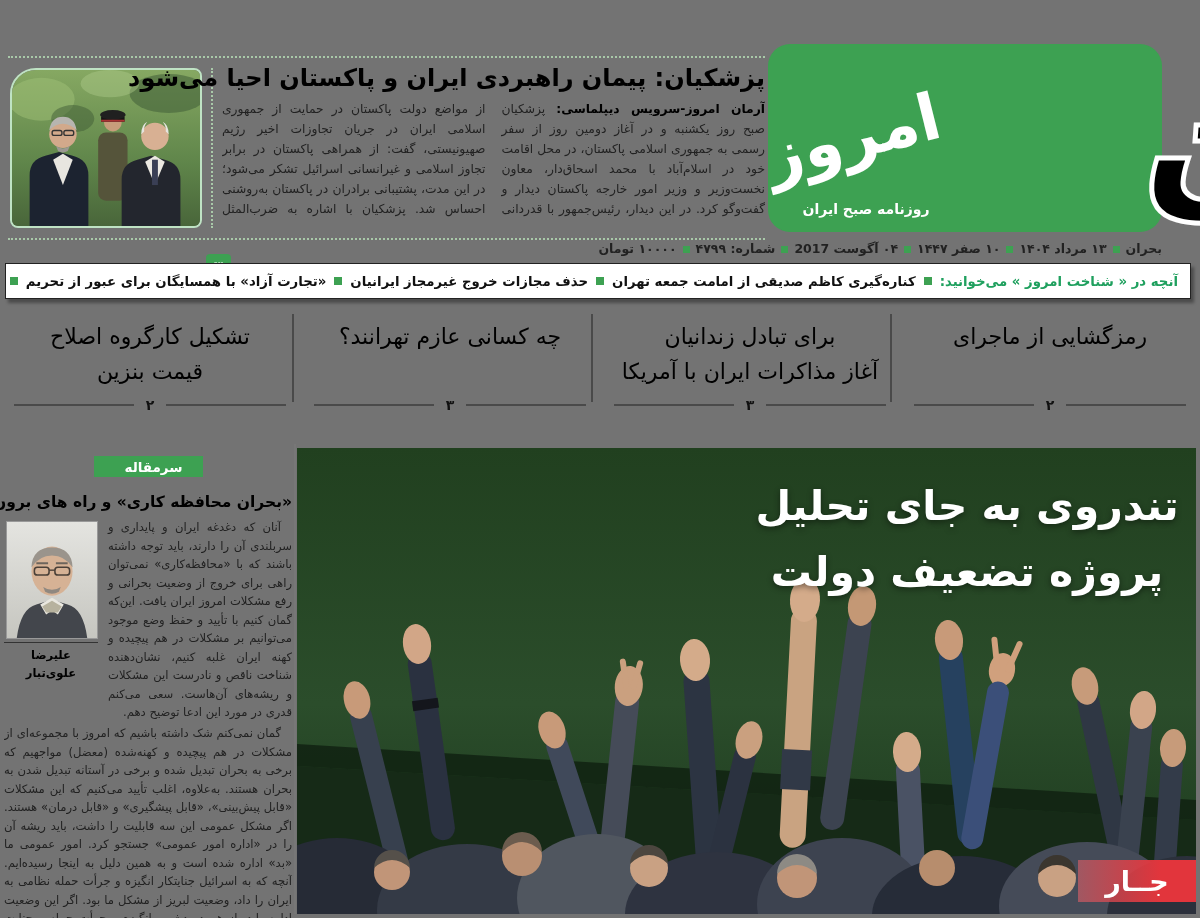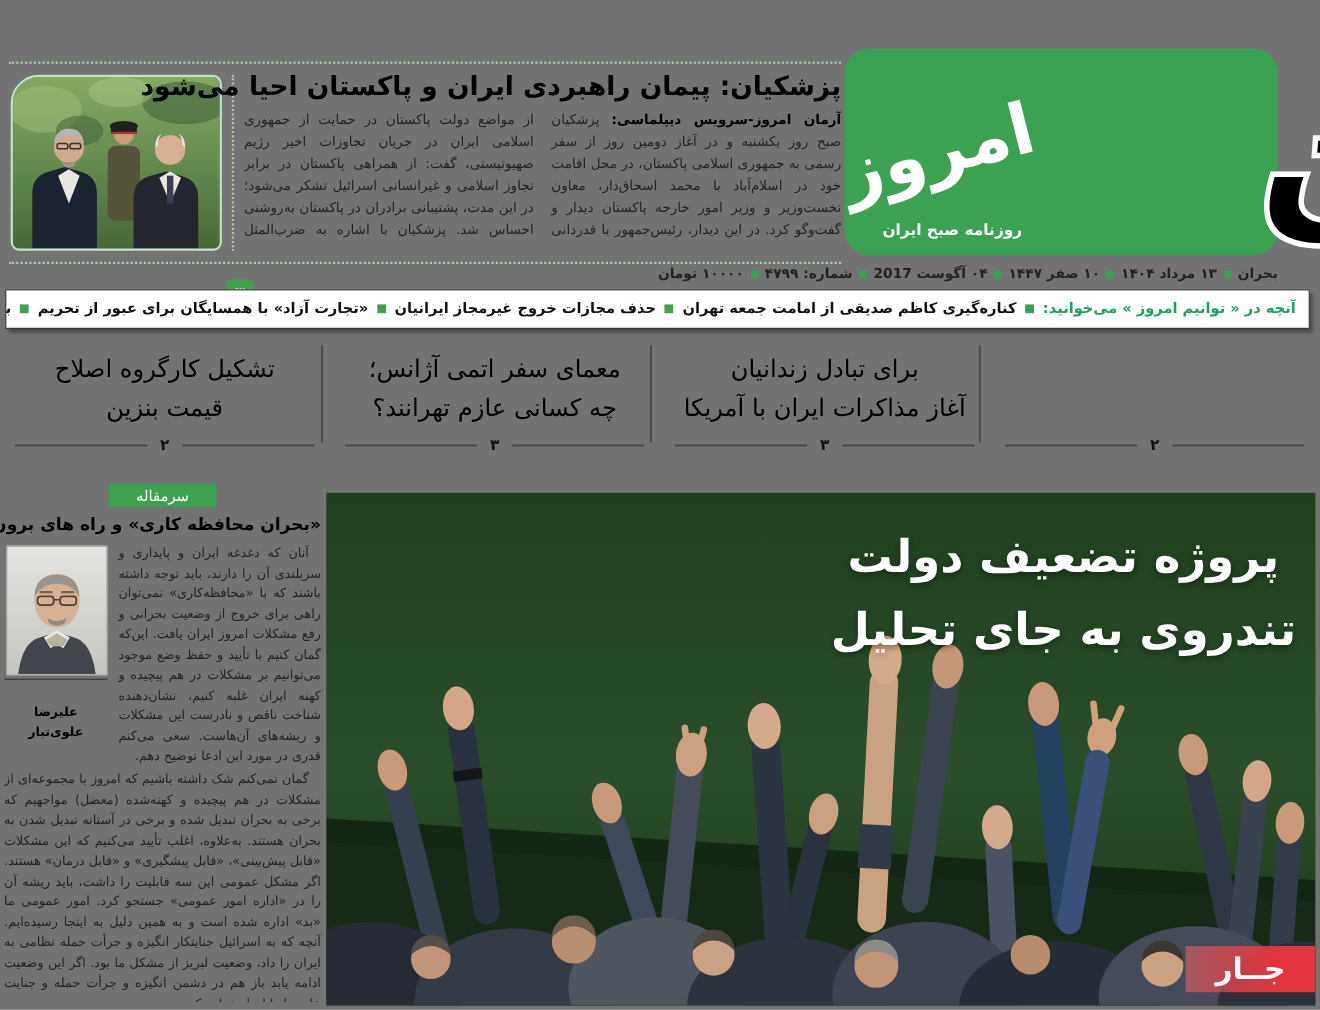--- a/index.html
+++ b/index.html
@@ -77,37 +77,37 @@
   .watermark{
     position:absolute;right:0;bottom:12px;width:118px;height:42px;
     background:linear-gradient(to left,#e2353c 0 30%,rgba(236,98,106,.55));
     color:#fff;font-weight:bold;font-size:27px;display:flex;align-items:center;justify-content:center;
     letter-spacing:2px;
   }
   
   .editorial{position:absolute;left:4px;top:440px;width:288px;height:478px;}
   .ed-vsep{position:absolute;left:294px;top:444px;width:1.5px;height:470px;background:#777;}
   .section-box{
-    width:98px;height:21px;margin:0 auto;background:#3da152;color:#fff;font-weight:normal;font-size:13.5px;
-    display:flex;align-items:center;justify-content:center;
+    width:98px;height:21px;margin:16px auto;background:#3da152;color:#fff;font-weight:bold;font-size:13.5px;
+    display:flex;align-items:center;justify-content:center;padding-left:11px;
   }
   .ed-title{
     margin-top:7px;text-align:center;font-weight:bold;font-size:15.5px;color:#000;white-space:nowrap;
     letter-spacing:-0.4px;
   }
   .ed-body{
     margin-top:7px;font-size:11.6px;line-height:1.6;text-align:justify;color:#222;
     height:418px;overflow:hidden;direction:rtl;
   }
   .portrait-box{float:left;width:94px;margin:3px 10px 3px 0;}
   .portrait{width:92px;height:118px;border:1px solid #999;box-sizing:border-box;overflow:hidden;background:#d9d9d4;}
   .portrait svg{display:block;width:100%;height:100%;}
   .byline{
     text-align:center;font-weight:bold;font-size:11.5px;border-top:1.5px solid #333;
-    margin-top:3px;padding-top:20px;color:#000;
+    margin-top:3px;padding-top:3px;color:#000;
   }
   .ed-body p{margin:0 0 2px 0;text-indent:11px;}
 </style>
 </head>
 <body>
 
 <div class="page">
 
   <div class="lead-article">
     <div class="lead-photo">
@@ -168,56 +168,56 @@
       <text x="92" y="158" text-anchor="middle" font-family="DejaVu Sans, sans-serif" font-size="64" font-weight="bold" fill="#ffffff" transform="rotate(-14 92 158)">امروز</text>
       <text x="100" y="214" text-anchor="middle" font-family="DejaVu Sans, sans-serif" font-size="14" font-weight="bold" fill="#ffffff">روزنامه صبح ایران</text>
     </svg>
   </div>
 
   <div class="dateline">
     <span>بحران</span><span class="sq"></span><span>۱۳ مرداد ۱۴۰۴</span><span class="sq"></span><span>۱۰ صفر ۱۴۴۷</span><span class="sq"></span><span>۰۴ آگوست 2017</span><span class="sq"></span><span>شماره: ۴۷۹۹</span><span class="sq"></span><span>۱۰۰۰۰ تومان</span>
   </div>
 
   <div class="highlights">
-    <span class="label">آنچه در « توانیم امروز » می‌خوانید:</span>
+    <span class="label">آنچه در « شناخت امروز » می‌خوانید:</span>
     <span class="sq"></span>
     <span class="item">کناره‌گیری کاظم صدیقی از امامت جمعه تهران</span>
     <span class="sq"></span>
     <span class="item">حذف مجازات خروج غیرمجاز ایرانیان</span>
     <span class="sq"></span>
     <span class="item">«تجارت آزاد» با همسایگان برای عبور از تحریم</span>
     <span class="sq"></span>
     <span class="item">بهشت معادن ایران در پیچ و خم بروکراسی</span>
 
   </div>
 
   <div class="headline-row">
     <div class="headline-col">
       <div class="headline-title">
+        <div>رمزگشایی از ماجرای</div>
       </div>
       <div class="pagebar">
         <span class="rule"></span>
         <span class="num">۲</span>
         <span class="rule"></span>
       </div>
     </div>
     <div class="headline-col">
       <div class="headline-title">
         <div>برای تبادل زندانیان</div>
         <div>آغاز مذاکرات ایران با آمریکا</div>
       </div>
       <div class="pagebar">
         <span class="rule"></span>
         <span class="num">۳</span>
         <span class="rule"></span>
       </div>
     </div>
     <div class="headline-col">
       <div class="headline-title">
-        <div>معمای سفر اتمی آژانس؛</div>
         <div>چه کسانی عازم تهرانند؟</div>
       </div>
       <div class="pagebar">
         <span class="rule"></span>
         <span class="num">۳</span>
         <span class="rule"></span>
       </div>
     </div>
     <div class="headline-col">
       <div class="headline-title">
@@ -327,22 +327,22 @@
         <circle cx="500" cy="430" r="20" fill="#c19578"></circle>
           <path d="M480 426 a20 20 0 0 1 40 0 q-10 -9 -20 -9 q-10 0 -20 9z" fill="#8d8a84"></path>
         <circle cx="640" cy="420" r="18" fill="#b78d6d"></circle>
         <circle cx="760" cy="430" r="19" fill="#c9a183"></circle>
           <path d="M741 426 a19 19 0 0 1 38 0 q-9 -9 -19 -9 q-10 0 -19 9z" fill="#3b362f"></path>
         <circle cx="95" cy="424" r="18" fill="#c19578"></circle>
           <path d="M77 420 a18 18 0 0 1 36 0 q-9 -8 -18 -8 q-9 0 -18 8z" fill="#55504a"></path>
       </g>
     </svg>
     <div class="photo-headline">
+      <div>تندروی به جای تحلیل</div>
       <div>پروژه تضعیف دولت</div>
-      <div>تندروی به جای تحلیل</div>
     </div>
     <div class="watermark">جــار</div>
   </div>
 
   <div class="ed-vsep"></div>
   <div class="editorial">
     <div class="section-box">سرمقاله</div>
     <div class="ed-title">«بحران محافظه کاری» و راه های برون رفت</div>
     <div class="ed-body">
       <div class="portrait-box">

